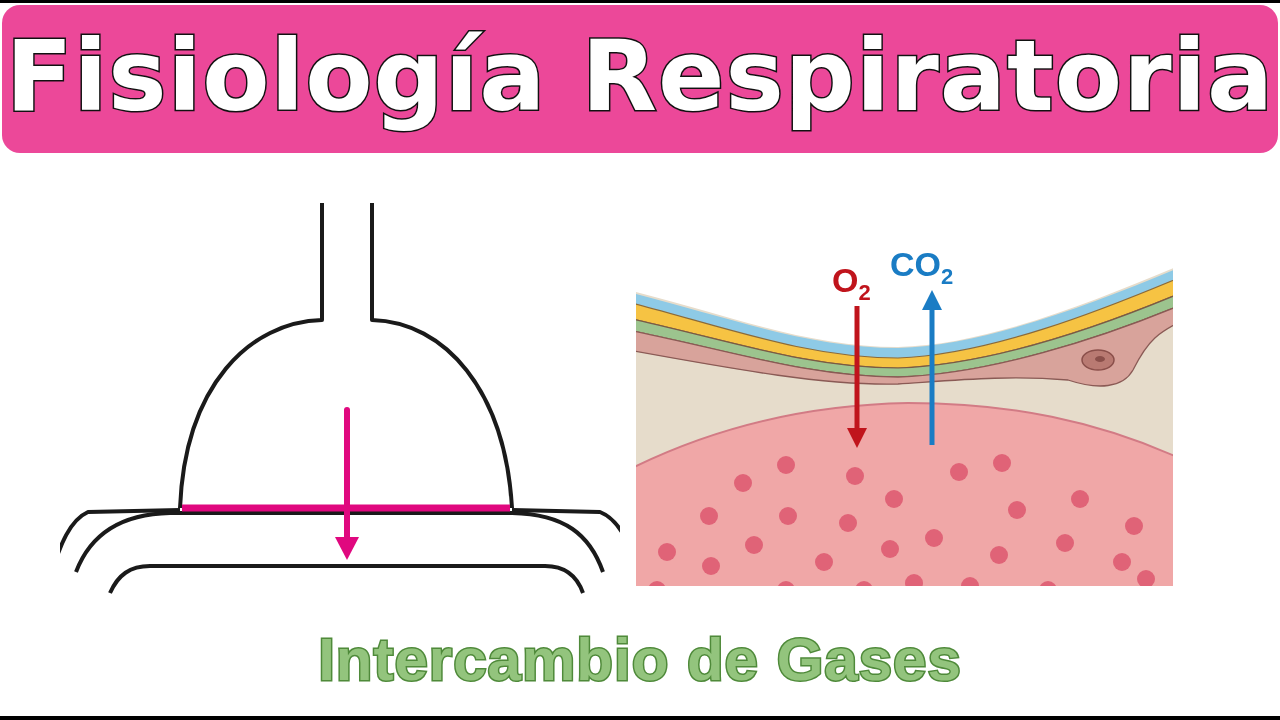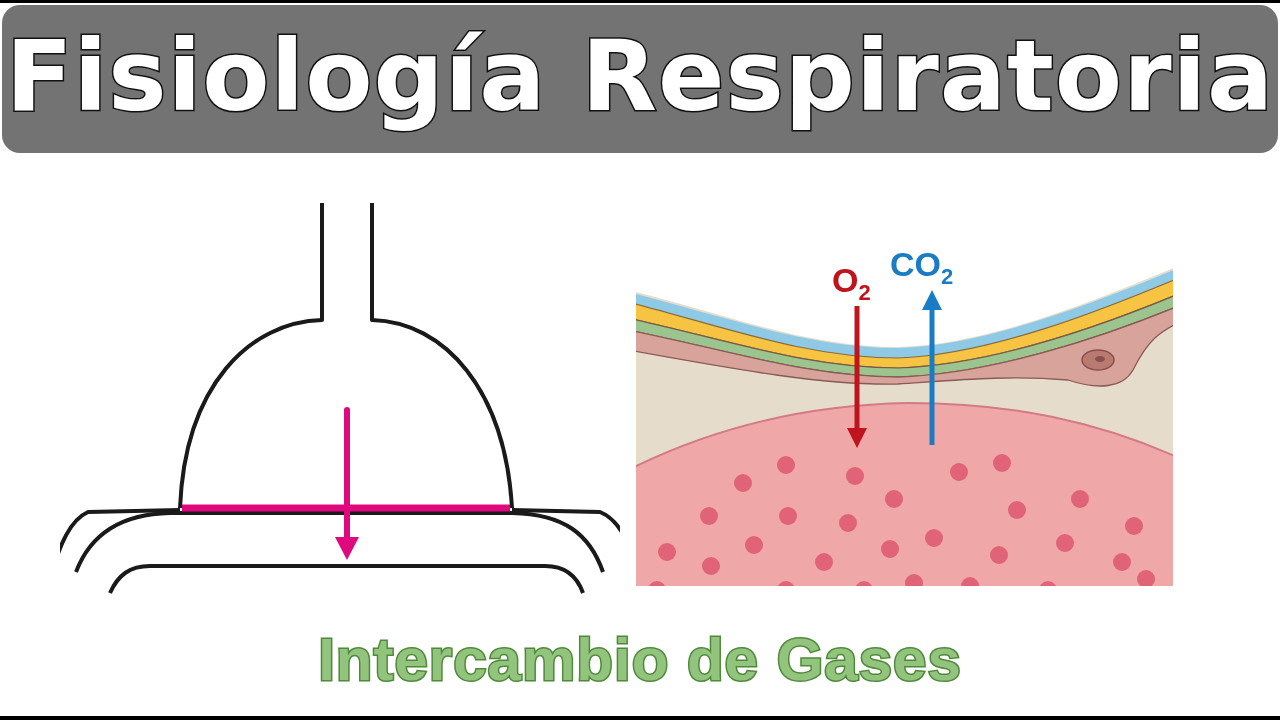--- a/index.html
+++ b/index.html
@@ -5,21 +5,21 @@
   html, body { margin:0; padding:0; }
   body {
     width:1280px; height:720px; position:relative; overflow:hidden;
     background:#ffffff;
     font-family: "DejaVu Sans", sans-serif;
   }
   .edge-top { position:absolute; left:0; top:0; width:1280px; height:3px; background:#000; }
   .edge-bottom { position:absolute; left:0; top:716px; width:1280px; height:4px; background:#000; }
   .banner {
     position:absolute; left:2px; top:5px; width:1276px; height:148px;
-    background:#737373; border-radius:18px;
+    background:#ec4899; border-radius:18px;
     display:flex; align-items:center; justify-content:center;
   }
   .banner-title {
     font-family: "DejaVu Sans", sans-serif;
     font-weight:bold; font-size:98px; color:#ffffff;
     letter-spacing:1px;
     -webkit-text-stroke: 3px #111;
     paint-order: stroke fill;
     line-height:1; margin-top:-6px;
   }

